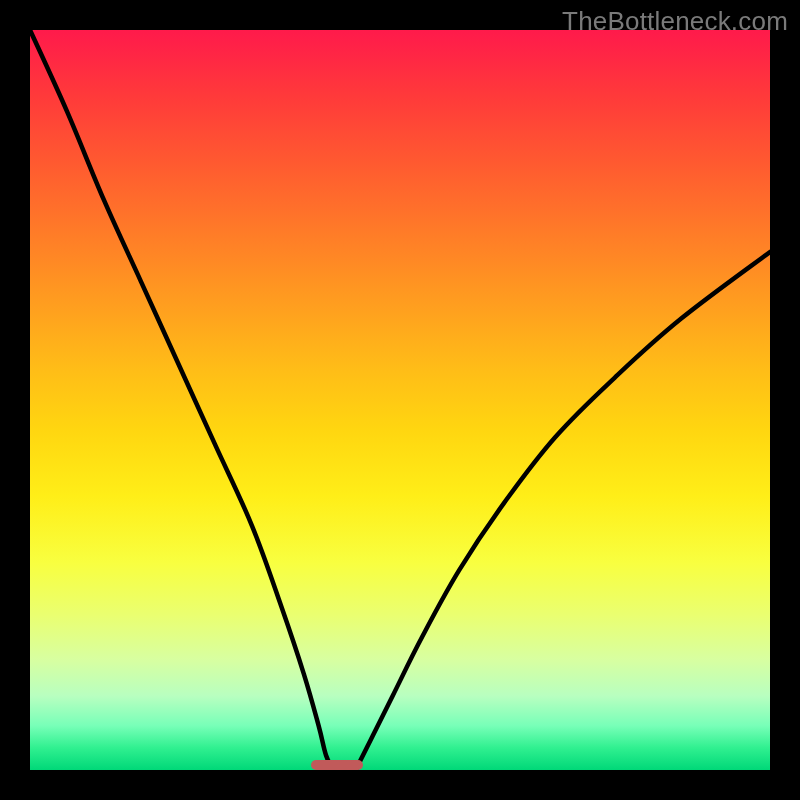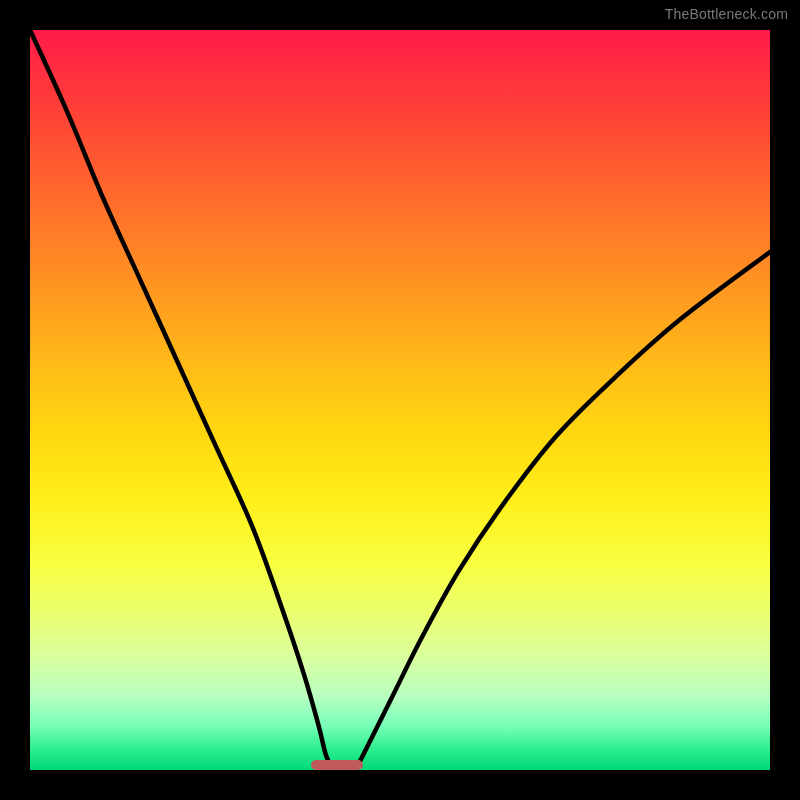--- a/index.html
+++ b/index.html
@@ -41,21 +41,21 @@
       #78ffb8 94%,
       #30f090 97%,
       #00d878 100%
     );
   }
   .watermark {
     position: absolute;
     top: 6px;
     right: 12px;
     color: #7a7a7a;
-    font-size: 14px;
+    font-size: 26px;
     letter-spacing: 0.2px;
     user-select: none;
   }
   svg.curves {
     position: absolute;
     top: 0;
     left: 0;
     width: 740px;
     height: 740px;
     overflow: visible;

